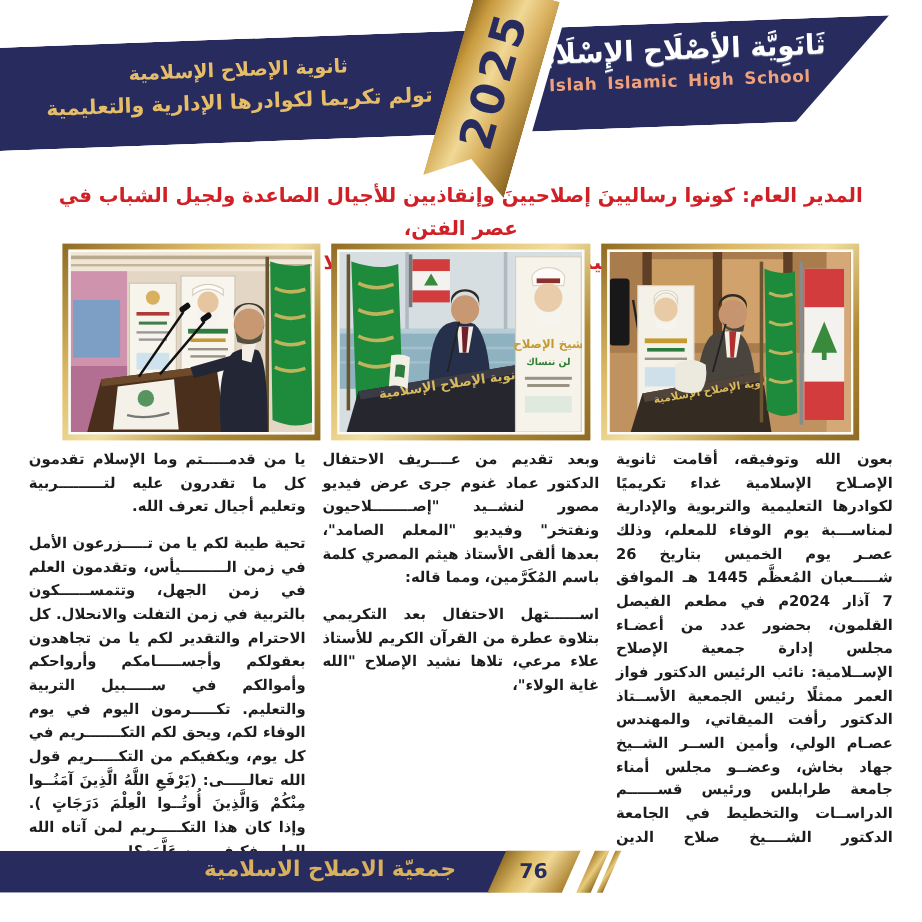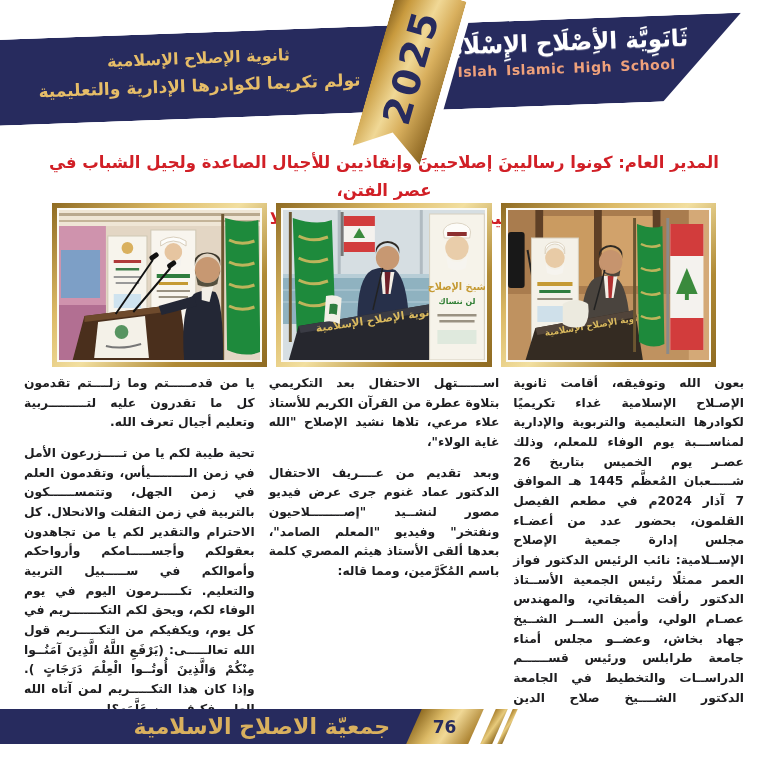--- a/index.html
+++ b/index.html
@@ -42,21 +42,21 @@
   .article{position:absolute;top:374px;left:24px;width:720px;height:336px;display:flex;gap:14px;
         direction:rtl;text-align:justify;font-size:12.3px;font-weight:bold;line-height:1.6;
         color:#1d1d1f;overflow:hidden;z-index:2;}
   .col{flex:1;min-width:0;}
   .col p{margin:0 0 11px 0;}
 
   
   .footer-bar{position:absolute;top:709px;left:0;width:424px;height:35px;background:#272b5e;
         clip-path:polygon(0 0,100% 0,calc(100% - 16px) 100%,0 100%);z-index:2;}
   .footer-callig{position:absolute;left:160px;top:5px;width:230px;text-align:center;
-        color:#d9b05e;font-size:22px;font-weight:bold;direction:rtl;white-space:nowrap;}
+        color:#d9b05e;font-size:18px;font-weight:bold;direction:rtl;white-space:nowrap;}
   .page-badge{position:absolute;top:709px;left:414px;width:62px;height:35px;
         background:linear-gradient(105deg,#8f6b22,#dcba66 35%,#f0d896 58%,#a97f2c);
         transform:skewX(-24deg);display:flex;align-items:center;justify-content:center;z-index:3;}
   .page-badge span{transform:skewX(24deg);color:#272b5e;font-size:17px;font-weight:bold;}
   .stripe{position:absolute;top:709px;height:35px;transform:skewX(-24deg);z-index:3;
         background:linear-gradient(105deg,#a97f2c,#e8cb7c 50%,#8f6b22);}
   .stripe.s1{left:488px;width:12px;}
   .stripe.s2{left:505px;width:5px;}
 </style>
 </head>
@@ -253,26 +253,26 @@
       </svg>
       </div>
     </div>
   </div>
 
   <main class="article">
     <section class="col">
       <p>بعون الله وتوفيقه، أقامت ثانوية الإصـلاح الإسلامية غداء تكريميًا لكوادرها التعليمية والتربوية والإدارية لمناســـبة يوم الوفاء للمعلم، وذلك عصـر يوم الخميس بتاريخ 26 شـــــعبان المُعظَّم 1445 هـ الموافق 7 آذار 2024م في مطعم الفيصل القلمون، بحضور عدد من أعضـاء مجلس إدارة جمعية الإصلاح الإســلامية: نائب الرئيس الدكتور فواز العمر ممثلًا رئيس الجمعية الأســتاذ الدكتور رأفت الميقاتي، والمهندس عصـام الولي، وأمين الســر الشــيخ جهاد بخاش، وعضــو مجلس أمناء جامعة طرابلس ورئيس قســــــم الدراســات والتخطيط في الجامعة الدكتور الشــــيخ صلاح الدين الميقاتي، ومدير عام ثانوية الإصـلاح الإســـلامية الأســـتاذ محمد خالد الميقاتي، وأعضاء اللجنة التربوية في</p>
     </section>
     <section class="col">
+      <p>وبعد تقديم من عــــريف الاحتفال الدكتور عماد غنوم جرى عرض فيديو مصور لنشــيد "إصــــــــلاحيون ونفتخر" وفيديو "المعلم الصامد"، بعدها ألقى الأستاذ هيثم المصري كلمة باسم المُكَرَّمين، ومما قاله:</p>
       <p>اســــــتهل الاحتفال بعد التكريمي بتلاوة عطرة من القرآن الكريم للأستاذ علاء مرعي، تلاها نشيد الإصلاح "الله غاية الولاء"،</p>
-      <p>وبعد تقديم من عــــريف الاحتفال الدكتور عماد غنوم جرى عرض فيديو مصور لنشــيد "إصــــــــلاحيون ونفتخر" وفيديو "المعلم الصامد"، بعدها ألقى الأستاذ هيثم المصري كلمة باسم المُكَرَّمين، ومما قاله:</p>
 
     </section>
     <section class="col">
-      <p>يا من قدمـــــتم وما زلــــتم تقدمون كل ما تقدرون عليه لتـــــــــربية وتعليم أجيال تعرف الله.</p>
+      <p>يا من قدمـــــتم وما الإسلام تقدمون كل ما تقدرون عليه لتـــــــــربية وتعليم أجيال تعرف الله.</p>
       <p>تحية طيبة لكم يا من تـــــزرعون الأمل في زمن الـــــــــيأس، وتقدمون العلم في زمن الجهل، وتتمســــــكون بالتربية في زمن التفلت والانحلال. كل الاحترام والتقدير لكم يا من تجاهدون بعقولكم وأجســـــامكم وأرواحكم وأموالكم في ســـــبيل التربية والتعليم. تكـــــرمون اليوم في يوم الوفاء لكم، ويحق لكم التكـــــــريم في كل يوم، ويكفيكم من التكـــــريم قول الله تعالـــــى: (يَرْفَعِ اللَّهُ الَّذِينَ آمَنُــوا مِنْكُمْ وَالَّذِينَ أُوتُــوا الْعِلْمَ دَرَجَاتٍ ). وإذا كان هذا التكـــــريم لمن آتاه الله العلم، فكيف بمن عَلَّمَه؟!</p>
     </section>
   </main>
 
   <div class="footer-bar">
     <span class="footer-callig">جمعيّة الاصلاح الاسلامية</span>
   </div>
   <div class="page-badge">
     <span>76</span>
   </div>

